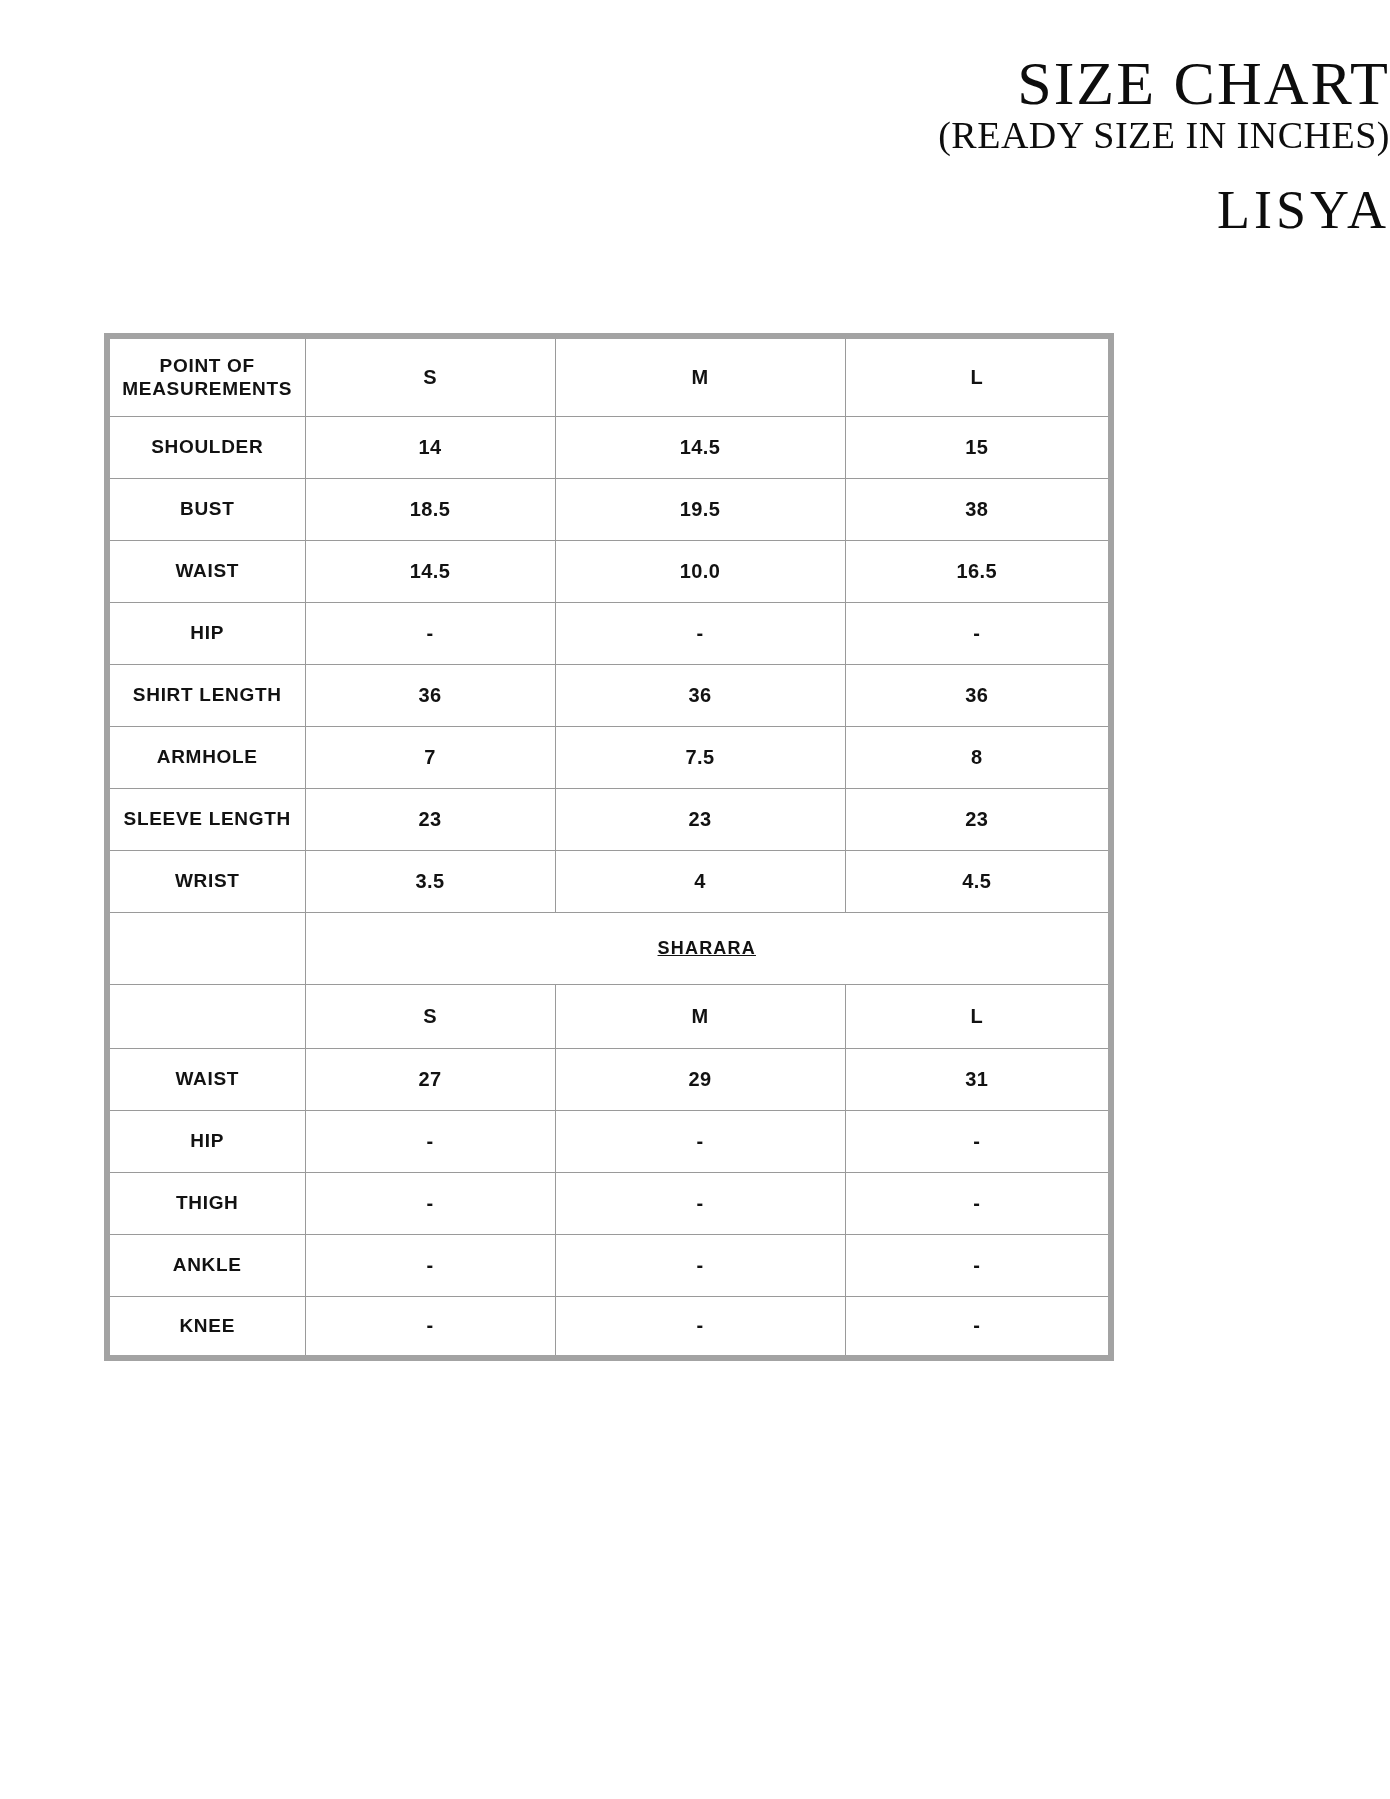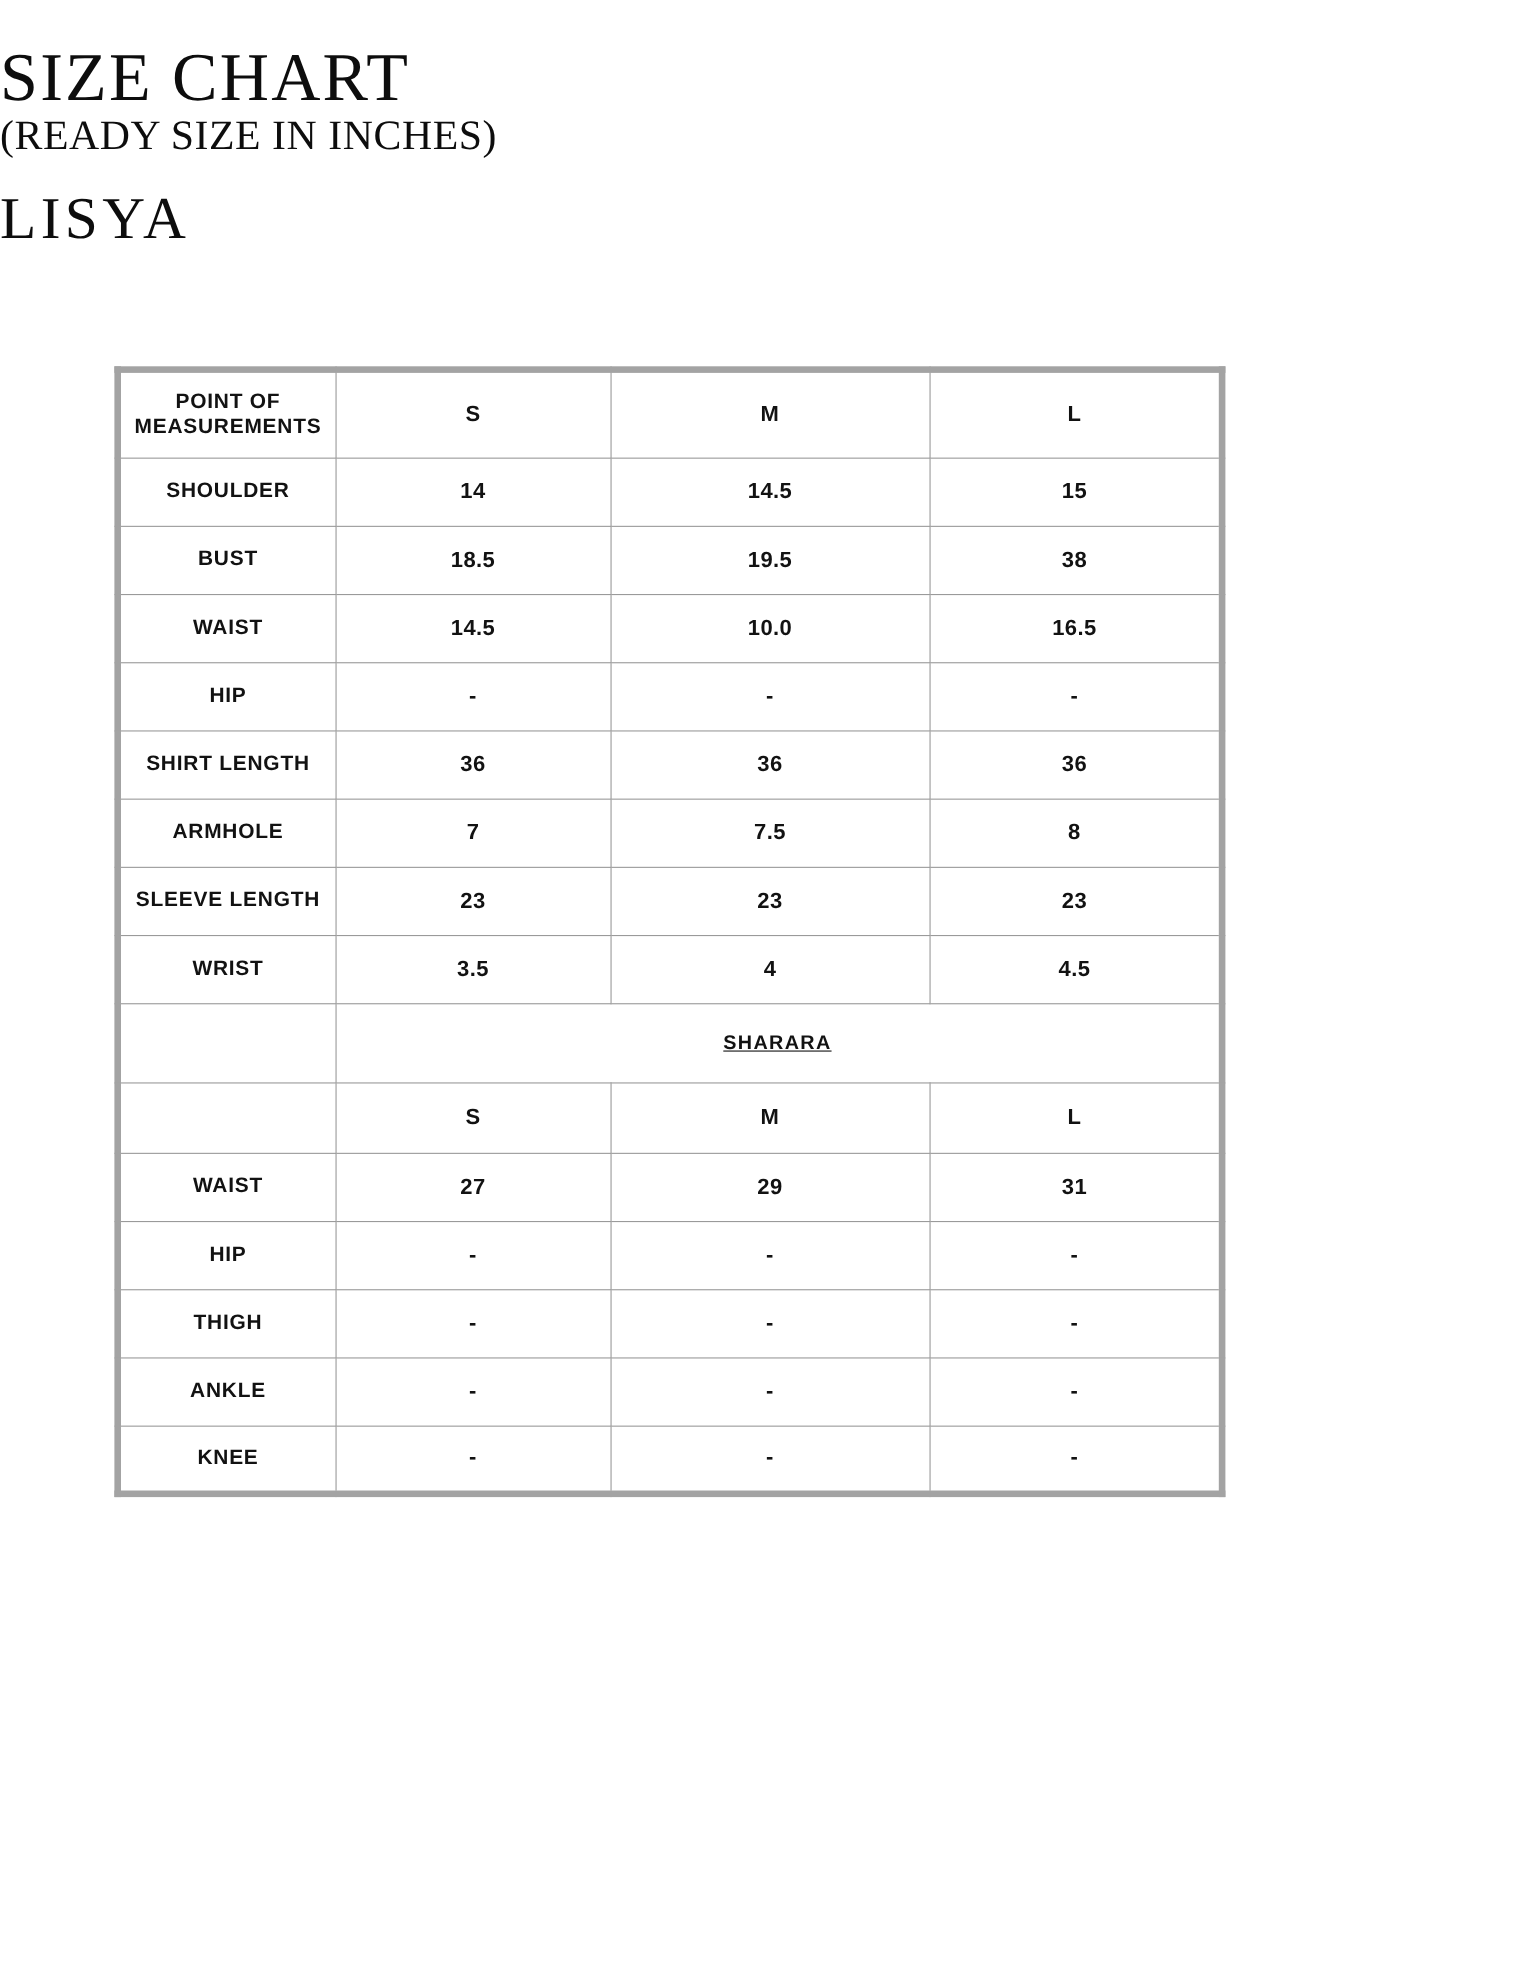--- a/index.html
+++ b/index.html
@@ -20,22 +20,22 @@
   .page {
     width: 1390px;
     height: 1799px;
     position: relative;
     background: #ffffff;
     padding: 0;
   }
 
   
   .title-block {
-    text-align: left;
-    padding-top: 40px;
+    text-align: right;
+    padding-top: 52px;
   }
 
   .title-main {
     font-family: "Liberation Serif", serif;
     font-size: 62px;
     font-weight: 400;
     letter-spacing: 2px;
     line-height: 1.02;
     color: #0d0d0d;
   }

